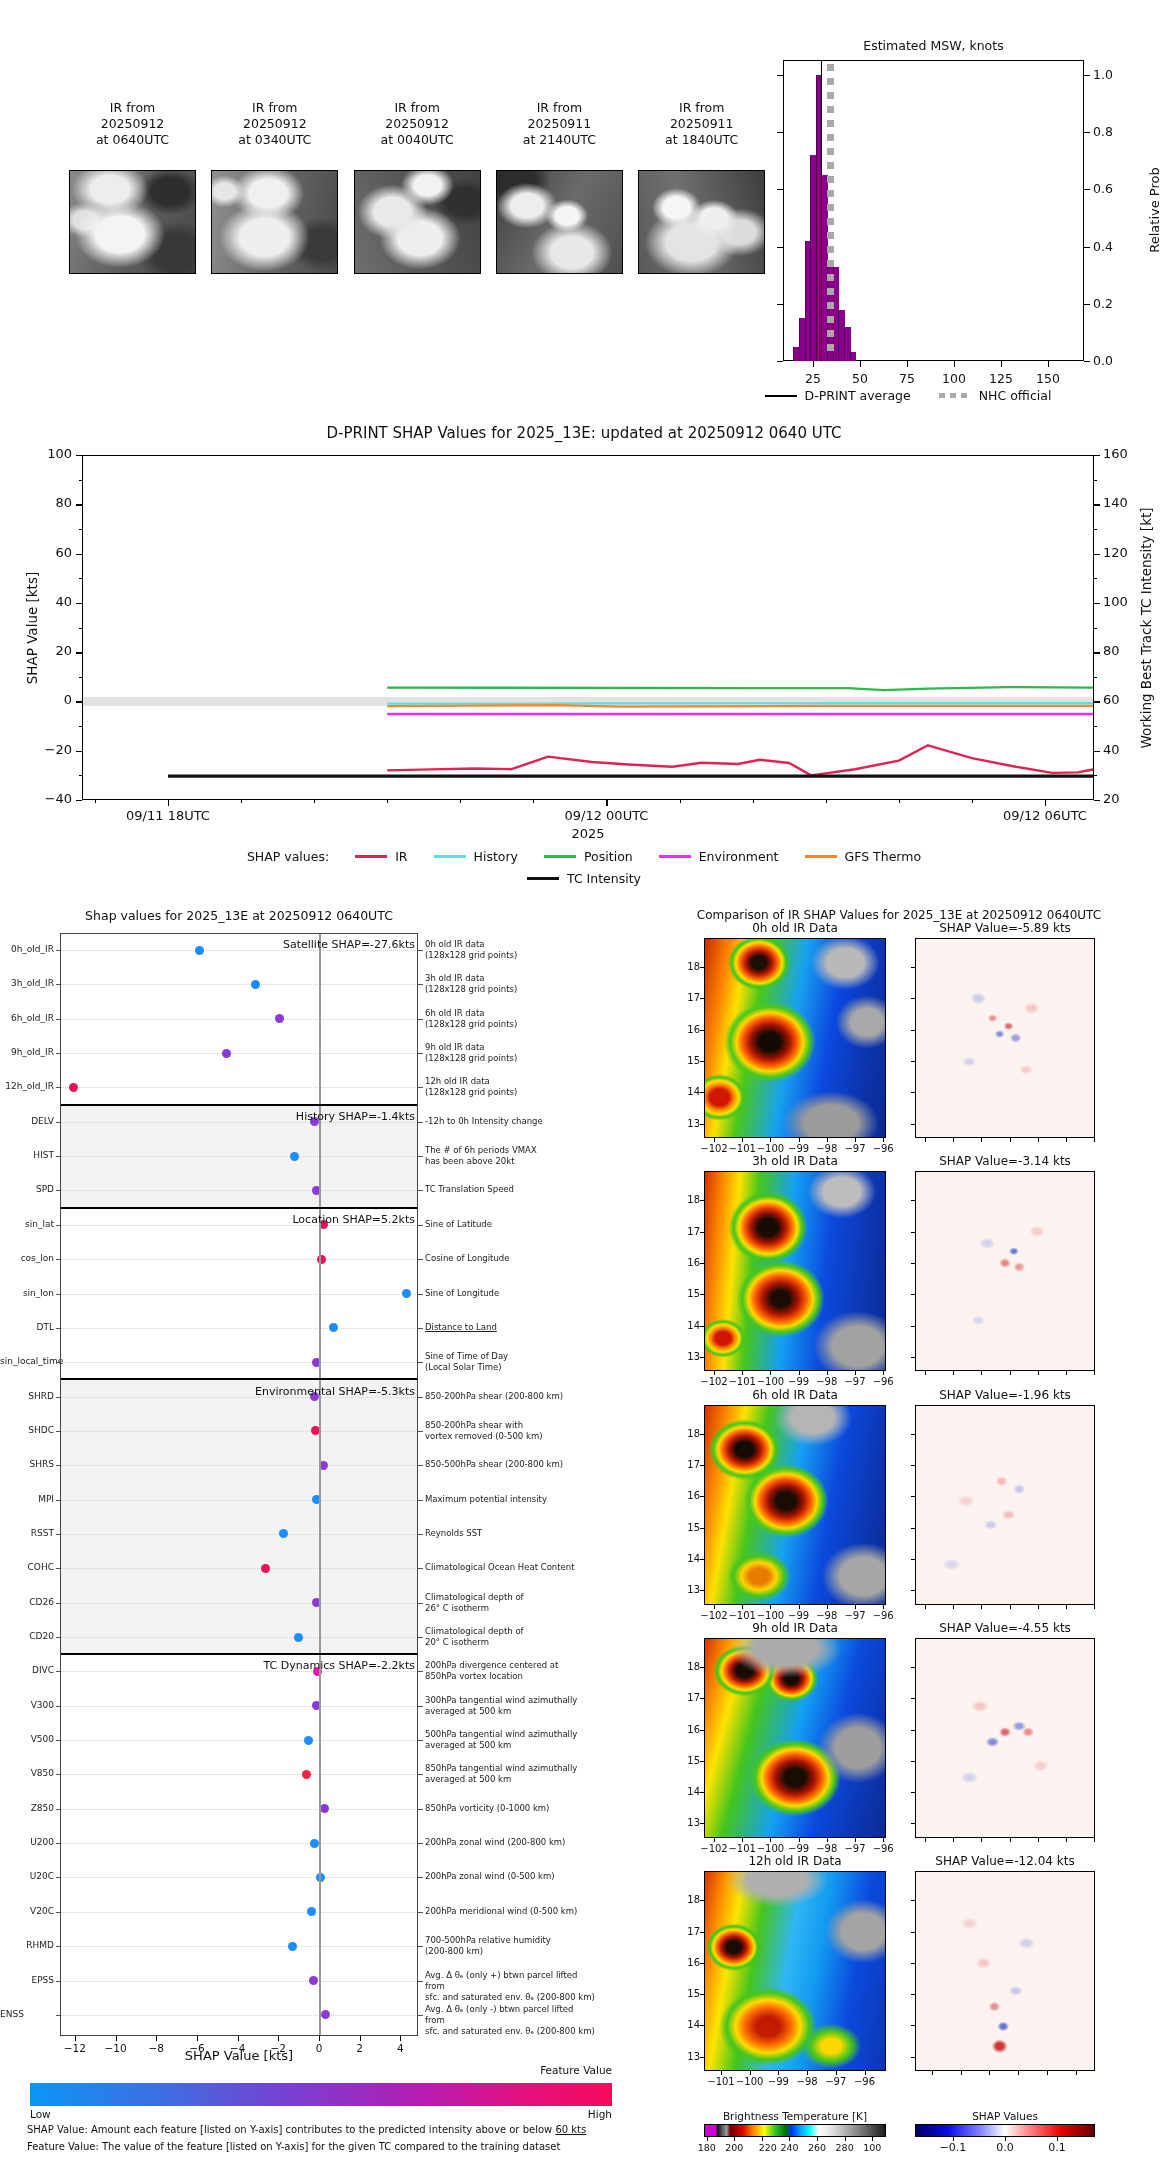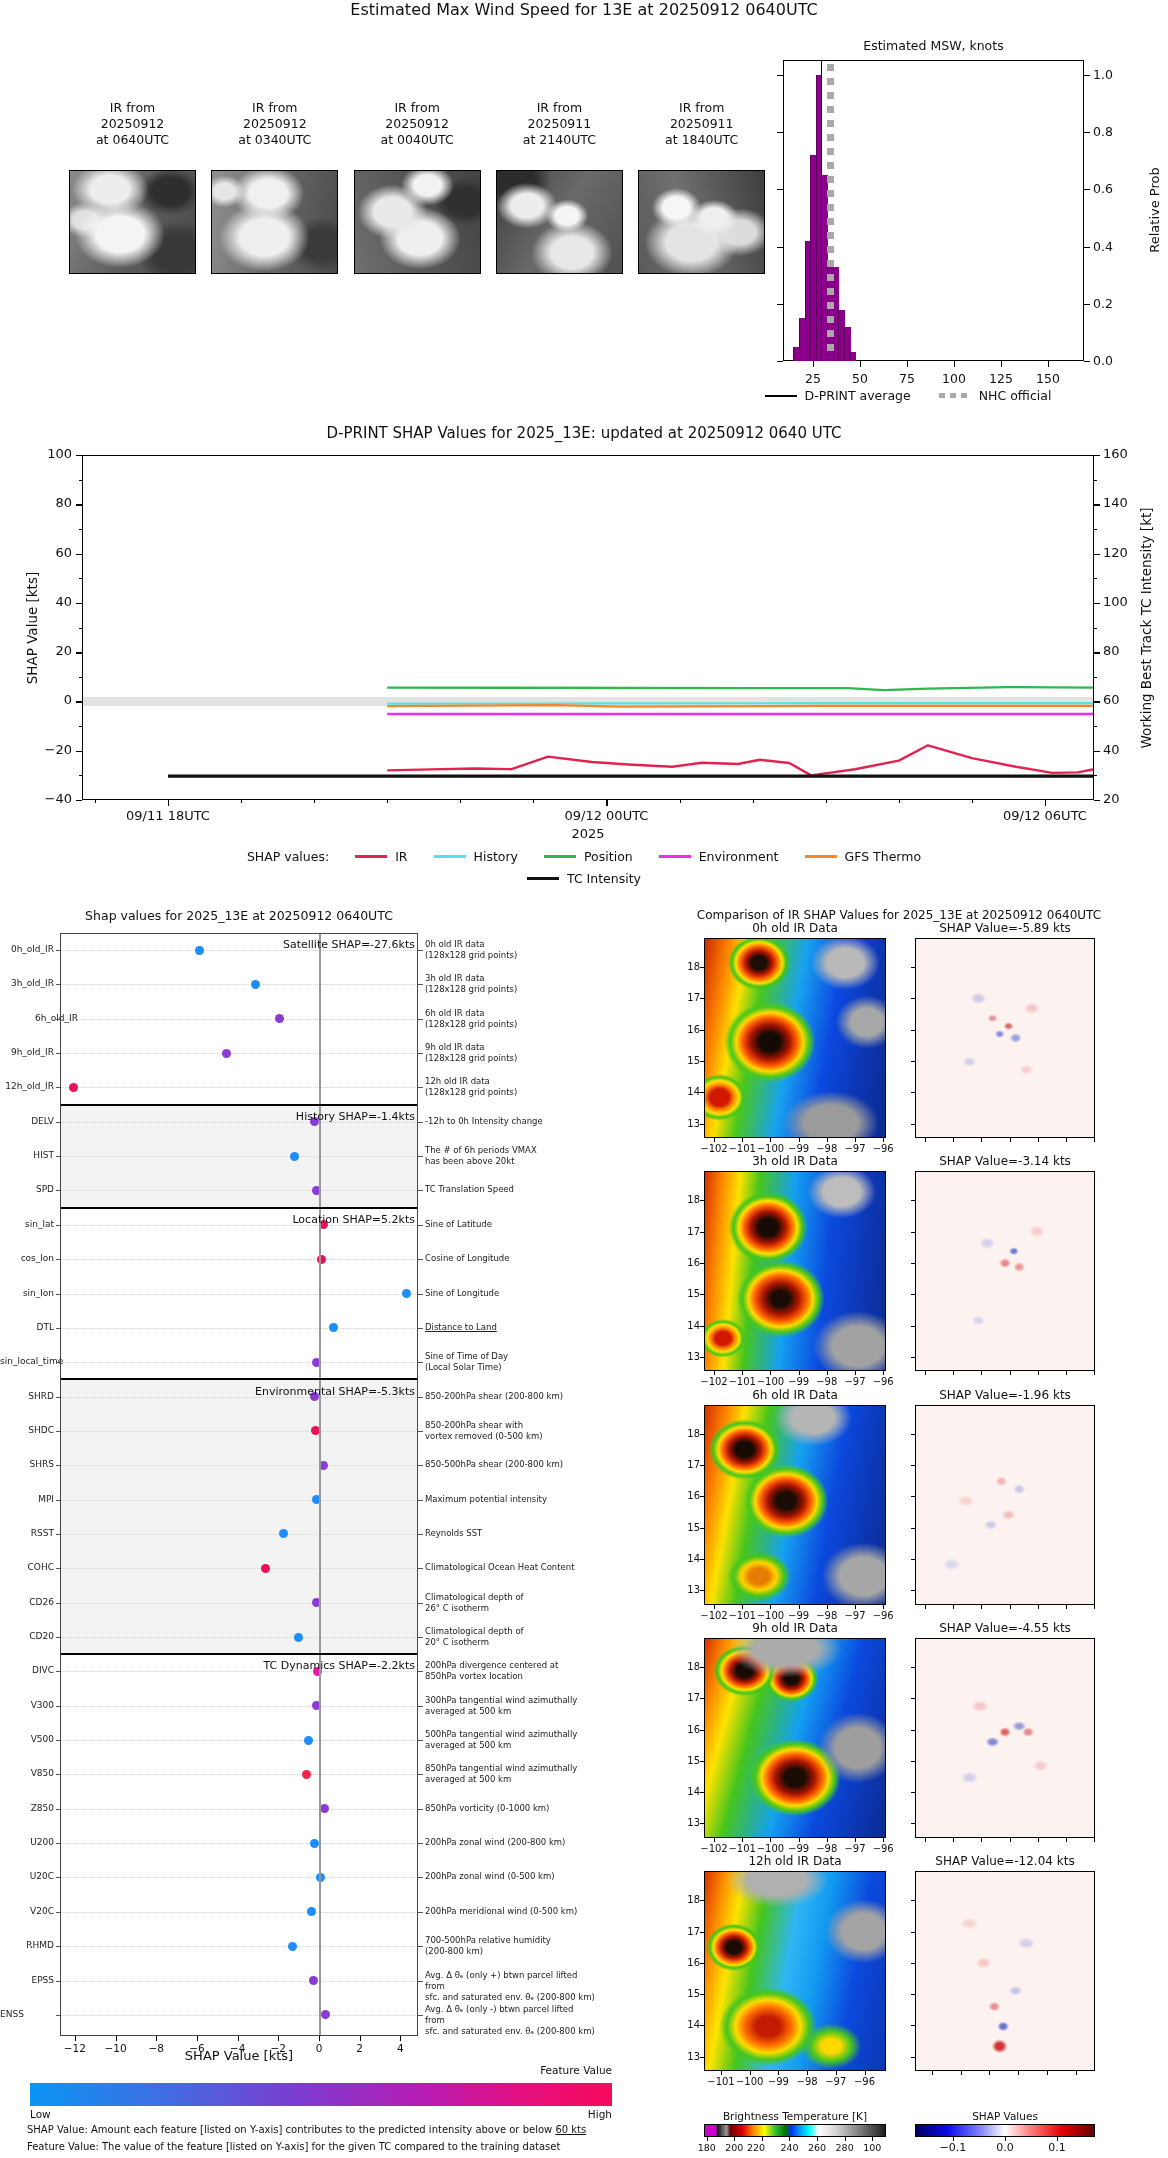--- a/index.html
+++ b/index.html
@@ -36,21 +36,20 @@
   
   .fvbar{background:linear-gradient(90deg,#0a96f5 0%,#3d6fe2 22%,#7a3ed2 45%,#b81bb2 68%,#e40f7e 85%,#f70a5c 100%);}
   .btbar{background:linear-gradient(90deg,#cc00cc 0%,#cc00cc 6%,#141414 7%,#9a9a9a 12%,#6b0000 14%,#e00000 21%,#ff8c00 27%,#ffff00 33%,#2fc42f 39%,#006e00 45%,#0033ff 48%,#00a2ff 53%,#00ffff 58%,#ffffff 63%,#d9d9d9 72%,#7d7d7d 86%,#1d1d1d 100%);}
   .shbar{background:linear-gradient(90deg,#00005e 0%,#0b0bea 18%,#8282ff 36%,#ffffff 50%,#ff8080 64%,#e60000 82%,#650000 100%);}
 </style>
 </head>
 <body>
 
 <div id="canvas">
 
-  <div class="abs ctr" style="left:0;top:5;width:1168px;font-size:16px;">Estimated Max Wind Speed for 13E at 20250912 0640UTC</div>
 
   <div class="abs ctr" style="left:783px;top:38px;width:301px;font-size:12.5px;">Estimated MSW, knots</div>
   <div class="abs rot" style="left:1154px;top:210px;font-size:13px;">Relative Prob</div>
 
   <div class="abs ctr" style="left:0;top:424px;width:1168px;font-size:15px;">D-PRINT SHAP Values for 2025_13E: updated at 20250912 0640 UTC</div>
   <div class="abs rot" style="left:32px;top:628px;font-size:13.5px;">SHAP Value [kts]</div>
   <div class="abs rot" style="left:1146px;top:628px;font-size:13.5px;">Working Best Track TC Intensity [kt]</div>
   <div class="abs ctr" style="left:0;top:826px;width:1176px;font-size:13px;">2025</div>
 
   <div class="abs ctr" style="left:60px;top:908px;width:358px;font-size:12.5px;">Shap values for 2025_13E at 20250912 0640UTC</div>
@@ -283,21 +282,21 @@
 (128x128 grid points)</div>
     <div class="dot" style="left: 194.638px; top: 945.5px; background: rgb(29, 141, 251);"></div>
     <div class="gridline" style="left: 60px; top: 984.35px; width: 358px; height: 0px;"></div>
     <div class="abs" style="left: 0px; top: 978.35px; width: 54px; text-align: right; font-size: 9px; color: rgb(34, 34, 34);">3h_old_IR</div>
     <div class="abs" style="left: 56px; top: 984.35px; width: 4px; height: 1px; background: rgb(85, 85, 85);"></div>
     <div class="abs" style="left: 418px; top: 984.35px; width: 5px; height: 1px; background: rgb(85, 85, 85);"></div>
     <div class="abs" style="left: 425px; top: 973.35px; width: 170px; font-size: 8.5px; line-height: 11px; color: rgb(34, 34, 34); white-space: pre-line;">3h old IR data
 (128x128 grid points)</div>
     <div class="dot" style="left: 250.601px; top: 979.85px; background: rgb(29, 141, 251);"></div>
     <div class="gridline" style="left: 60px; top: 1018.7px; width: 358px; height: 0px;"></div>
-    <div class="abs" style="left: 0px; top: 1012.7px; width: 54px; text-align: right; font-size: 9px; color: rgb(34, 34, 34); padding-left: 24px;">6h_old_IR</div>
+    <div class="abs" style="left: 0px; top: 1012.7px; width: 54px; text-align: right; font-size: 9px; color: rgb(34, 34, 34);">6h_old_IR</div>
     <div class="abs" style="left: 56px; top: 1018.7px; width: 4px; height: 1px; background: rgb(85, 85, 85);"></div>
     <div class="abs" style="left: 418px; top: 1018.7px; width: 5px; height: 1px; background: rgb(85, 85, 85);"></div>
     <div class="abs" style="left: 425px; top: 1007.7px; width: 170px; font-size: 8.5px; line-height: 11px; color: rgb(34, 34, 34); white-space: pre-line;">6h old IR data
 (128x128 grid points)</div>
     <div class="dot" style="left: 274.614px; top: 1014.2px; background: rgb(138, 59, 214);"></div>
     <div class="gridline" style="left: 60px; top: 1053.05px; width: 358px; height: 0px;"></div>
     <div class="abs" style="left: 0px; top: 1047.05px; width: 54px; text-align: right; font-size: 9px; color: rgb(34, 34, 34);">9h_old_IR</div>
     <div class="abs" style="left: 56px; top: 1053.05px; width: 4px; height: 1px; background: rgb(85, 85, 85);"></div>
     <div class="abs" style="left: 418px; top: 1053.05px; width: 5px; height: 1px; background: rgb(85, 85, 85);"></div>
     <div class="abs" style="left: 425px; top: 1042.05px; width: 170px; font-size: 8.5px; line-height: 11px; color: rgb(34, 34, 34); white-space: pre-line;">9h old IR data
@@ -723,21 +722,21 @@
     <div class="abs" style="left: 815.8px; top: 2076.2px; width: 40px; text-align: center; font-size: 10px;">−97</div>
     <div class="abs" style="left: 1046.8px; top: 2071.2px; width: 1px; height: 4px; background: rgb(0, 0, 0);"></div>
     <div class="abs" style="left: 864.5px; top: 2071.2px; width: 1px; height: 4px; background: rgb(0, 0, 0);"></div>
     <div class="abs" style="left: 844.5px; top: 2076.2px; width: 40px; text-align: center; font-size: 10px;">−96</div>
     <div class="abs" style="left: 1075.5px; top: 2071.2px; width: 1px; height: 4px; background: rgb(0, 0, 0);"></div>
     <div class="abs" style="left: 706.758px; top: 2137px; width: 1px; height: 4px; background: rgb(0, 0, 0);"></div>
     <div class="abs" style="left: 691.758px; top: 2142px; width: 30px; text-align: center; font-size: 9.5px;">180</div>
     <div class="abs" style="left: 734.333px; top: 2137px; width: 1px; height: 4px; background: rgb(0, 0, 0);"></div>
     <div class="abs" style="left: 719.333px; top: 2142px; width: 30px; text-align: center; font-size: 9.5px;">200</div>
     <div class="abs" style="left: 761.909px; top: 2137px; width: 1px; height: 4px; background: rgb(0, 0, 0);"></div>
-    <div class="abs" style="left: 746.909px; top: 2142px; width: 30px; text-align: left; font-size: 9.5px;">220</div>
+    <div class="abs" style="left: 746.909px; top: 2142px; width: 30px; text-align: right; font-size: 9.5px;">220</div>
     <div class="abs" style="left: 789.485px; top: 2137px; width: 1px; height: 4px; background: rgb(0, 0, 0);"></div>
     <div class="abs" style="left: 774.485px; top: 2142px; width: 30px; text-align: center; font-size: 9.5px;">240</div>
     <div class="abs" style="left: 817.061px; top: 2137px; width: 1px; height: 4px; background: rgb(0, 0, 0);"></div>
     <div class="abs" style="left: 802.061px; top: 2142px; width: 30px; text-align: center; font-size: 9.5px;">260</div>
     <div class="abs" style="left: 844.636px; top: 2137px; width: 1px; height: 4px; background: rgb(0, 0, 0);"></div>
     <div class="abs" style="left: 829.636px; top: 2142px; width: 30px; text-align: center; font-size: 9.5px;">280</div>
     <div class="abs" style="left: 872.212px; top: 2137px; width: 1px; height: 4px; background: rgb(0, 0, 0);"></div>
     <div class="abs" style="left: 857.212px; top: 2142px; width: 30px; text-align: center; font-size: 9.5px;">100</div>
     <div class="abs" style="left: 952.977px; top: 2137px; width: 1px; height: 4px; background: rgb(0, 0, 0);"></div>
     <div class="abs" style="left: 932.977px; top: 2141px; width: 40px; text-align: center; font-size: 11px;">−0.1</div>

